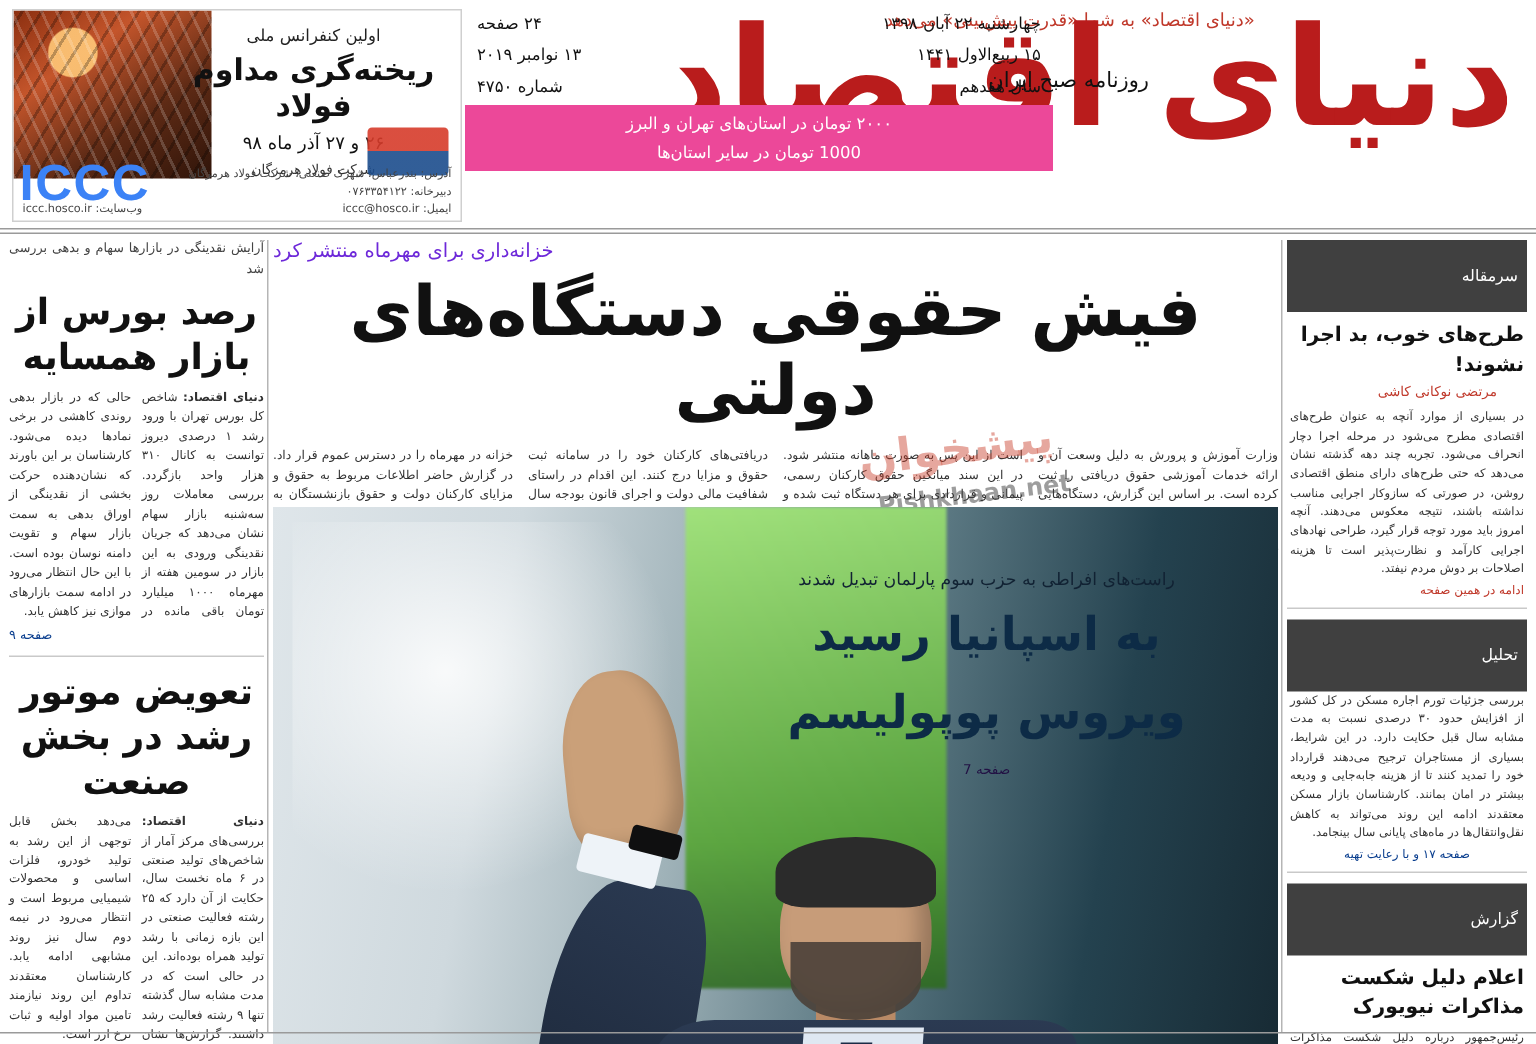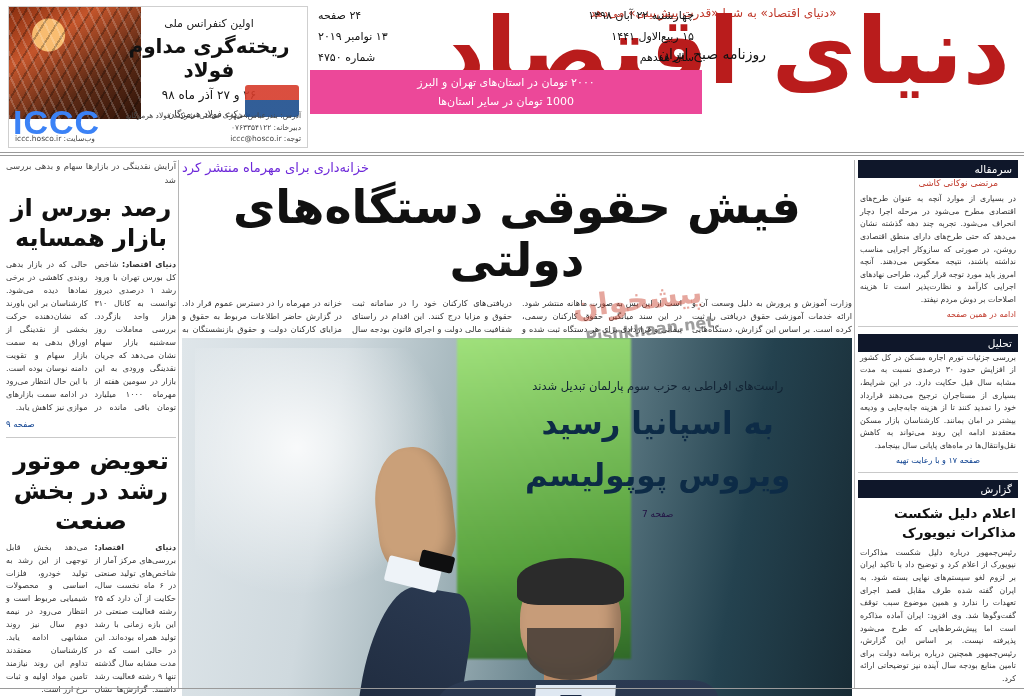--- a/index.html
+++ b/index.html
@@ -92,21 +92,21 @@
   .fig-cuff { position:absolute; left:30.5%; top:43%; width:8%; height:5%; background:#eef3f8; border-radius:3px; transform:rotate(14deg); }
   .fig-hand { position:absolute; left:29%; top:21%; width:11.5%; height:24%; background:#caa079; border-radius:46% 46% 30% 30%; box-shadow: inset -6px -8px 12px rgba(0,0,0,.2); transform:rotate(-6deg); }
   .fig-watch { position:absolute; left:35.5%; top:41.5%; width:5%; height:3.2%; background:#0f0f10; border-radius:3px; transform:rotate(14deg); }
 
   .ph-text { position:absolute; right:6%; top:8%; width:46%; text-align:center; color:#0b2a4a; }
   .ph-kicker { font-size:11.5px; color:#123; }
   .ph-title { font-size:31px; font-weight:bold; line-height:1.35; margin-top:10px; color:#0d2b46; }
   .ph-more { font-size:9px; margin-top:12px; color:#214; }
 
   
-  .r-band { background:#0f172a; color:#fff; font-size:10.5px; padding:3px 6px; text-align:right; }
+  .r-band { background:#404040; color:#fff; font-size:10.5px; padding:18px 6px; text-align:right; }
   .r-head { font-size:13.5px; font-weight:bold; color:#111; line-height:1.45; margin:6px 2px 4px; text-align:right; }
   .r-author { font-size:9px; color:#c0392b; text-align:right; margin:0 20px 5px; }
   .r-body { font-size:7.8px; color:#333; text-align:justify; line-height:1.62; margin:0 2px; }
   .r-more { font-size:8px; color:#0b3f8f; text-align:center; margin:3px 2px 0; }
   .r-sep { height:1px; background:#c9c9c9; margin:7px 0; }
   .r-sign { font-size:8px; color:#c0392b; text-align:right; margin:3px 2px 0; }
 
   .footrule { position:absolute; left:0; top:688px; width:1024px; height:1px; background:#9a9a9a; }
 </style>
 </head>
@@ -127,21 +127,21 @@
       </div>
       <div class="ad-logo"></div>
       <div class="ad-foot">
         <div class="ad-foot-row">
             <span>آدرس: بندرعباس، شهرک صنعتی، شرکت فولاد هرمزگان</span>
           </div>
         <div class="ad-foot-row">
             <span>دبیرخانه: ۰۷۶۳۳۵۴۱۲۲</span>
           </div>
         <div class="ad-foot-row">
-          <span>توجه: iccc@hosco.ir</span>
+          <span>ایمیل: iccc@hosco.ir</span>
           <span>وب‌سایت: iccc.hosco.ir</span>
         </div>
       </div>
     </div>
 
     <div class="nameplate">
       <div class="np-slogan">«دنیای اقتصاد» به شما «قدرت پیش‌بینی» می‌دهد</div>
       <div class="np-title">دنیای اقتصاد</div>
       <div class="np-sub">روزنامه صبح ایران</div>
 
@@ -238,20 +238,21 @@
         <div class="ph-title">ویروس پوپولیسم</div>
         <div class="ph-more">صفحه 7</div>
       </div>
 
     </div>
   </div>
 
   <div class="col-right">
 
     <div class="r-band">سرمقاله</div>
+    <div class="r-head">طرح‌های خوب، بد اجرا نشوند!</div>
     <div class="r-author">مرتضی نوکانی کاشی</div>
     <div class="r-body">در بسیاری از موارد آنچه به عنوان طرح‌های اقتصادی مطرح می‌شود در مرحله اجرا دچار انحراف می‌شود. تجربه چند دهه گذشته نشان می‌دهد که حتی طرح‌های دارای منطق اقتصادی روشن، در صورتی که سازوکار اجرایی مناسب نداشته باشند، نتیجه معکوس می‌دهند. آنچه امروز باید مورد توجه قرار گیرد، طراحی نهادهای اجرایی کارآمد و نظارت‌پذیر است تا هزینه اصلاحات بر دوش مردم نیفتد.</div>
     <div class="r-sign">ادامه در همین صفحه</div>
 
     <div class="r-sep"></div>
 
     <div class="r-band">تحلیل</div>
     <div class="r-body">بررسی جزئیات تورم اجاره مسکن در کل کشور از افزایش حدود ۳۰ درصدی نسبت به مدت مشابه سال قبل حکایت دارد. در این شرایط، بسیاری از مستاجران ترجیح می‌دهند قرارداد خود را تمدید کنند تا از هزینه جابه‌جایی و ودیعه بیشتر در امان بمانند. کارشناسان بازار مسکن معتقدند ادامه این روند می‌تواند به کاهش نقل‌وانتقال‌ها در ماه‌های پایانی سال بینجامد.</div>
     <div class="r-more">صفحه ۱۷ و با رعایت تهیه</div>
 

